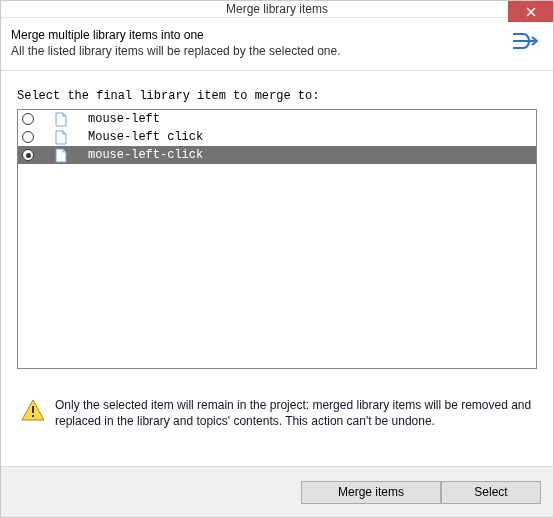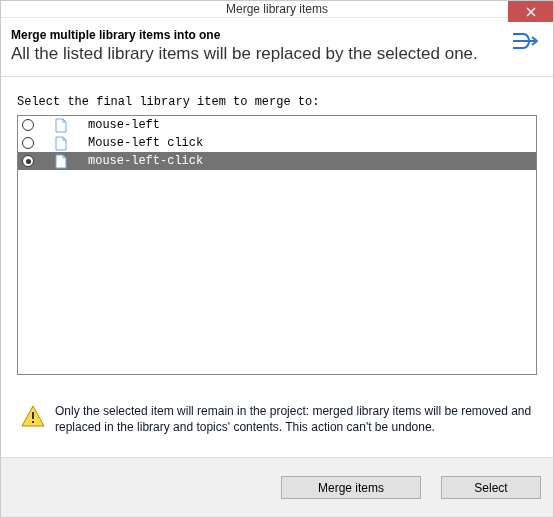--- a/index.html
+++ b/index.html
@@ -45,27 +45,27 @@
   .header {
     padding: 10px 14px 12px 10px;
     display: flex;
     align-items: flex-start;
     justify-content: space-between;
     border-bottom: 1px solid #dcdcdc;
     background: #fff;
   }
   .header-text { flex: 1; }
   .header-title {
-    font-weight: bold;
+    font-weight: normal;
     font-size: 12px;
     color: #000;
     margin-bottom: 2px;
   }
   .header-sub {
-    font-size: 17px;
+    font-size: 12px;
     color: #333;
   }
   .merge-icon {
     width: 28px;
     height: 22px;
     flex-shrink: 0;
     margin-left: 10px;
     margin-top: 2px;
   }
   .body {
@@ -138,25 +138,25 @@
     color: #0f172a;
     line-height: 1.35;
   }
   .footer {
     position: absolute;
     bottom: 0;
     left: 0;
     right: 0;
     border-top: 1px solid #dcdcdc;
     background: #f0f0f0;
-    height: 60px;
+    height: 51px;
     display: flex;
     align-items: center;
     justify-content: flex-end;
-    gap: 20px;
+    gap: 0;
     padding: 0 12px;
   }
   .btn {
     min-width: 100px;
     height: 23px;
     border: 1px solid #acacac;
     background: #e1e1e1;
     font-size: 12px;
     font-family: inherit;
     padding: 0 14px;

